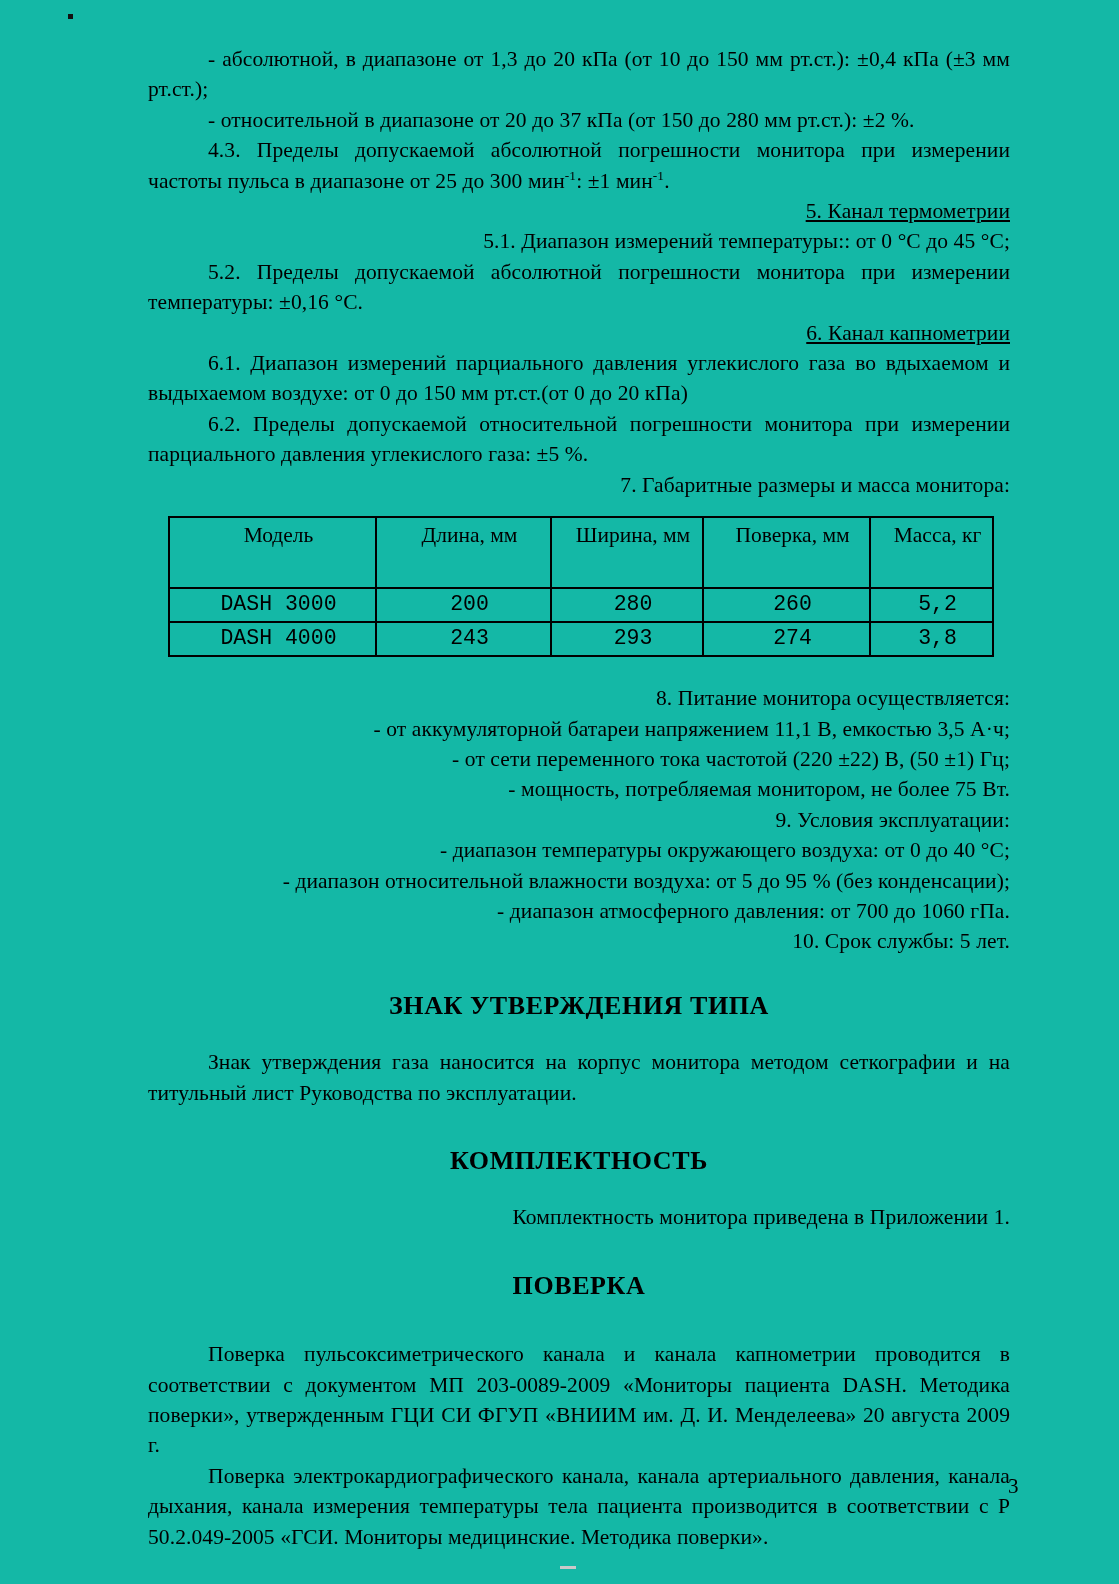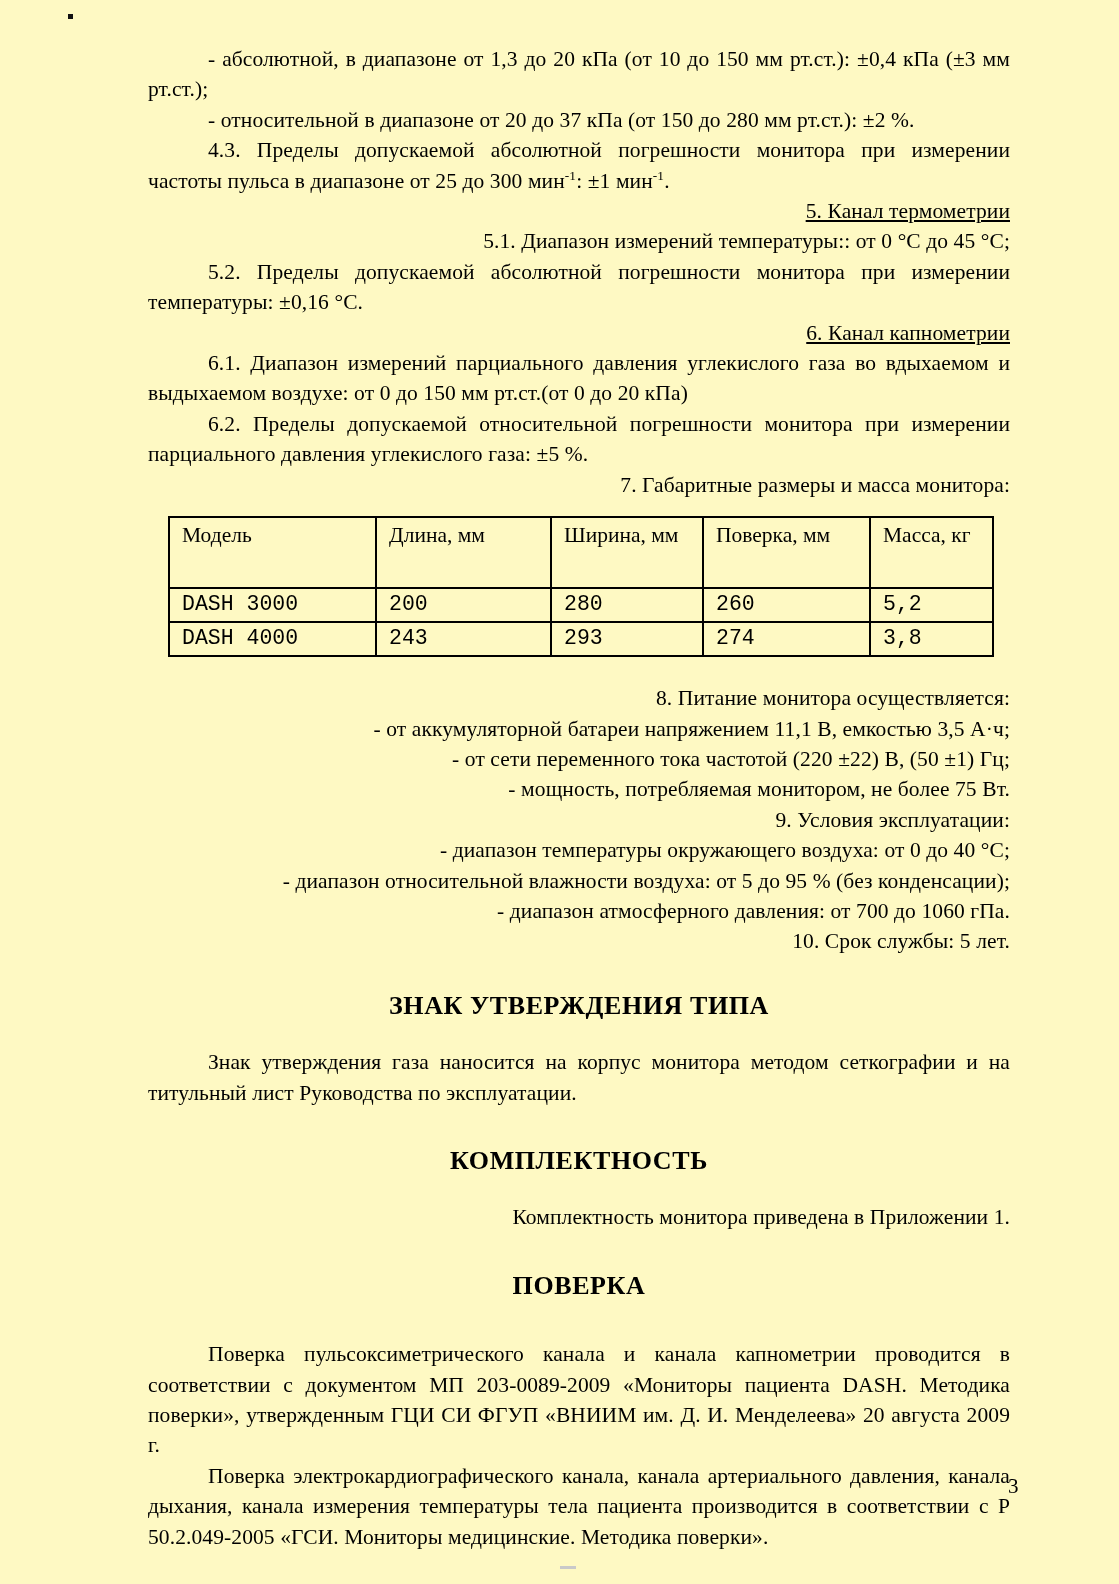--- a/index.html
+++ b/index.html
@@ -4,21 +4,21 @@
 <style>
   html, body {
     margin: 0;
     padding: 0;
     background: #ffffff;
   }
   .page {
     position: relative;
     width: 1119px;
     height: 1584px;
-    background: #fef9c3;
+    background: #14b8a6;
     font-family: "Liberation Serif", "DejaVu Serif", serif;
     color: #000000;
     overflow: hidden;
   }
   .scan-dot {
     position: absolute;
     left: 68px;
     top: 14px;
     width: 5px;
     height: 5px;
@@ -65,21 +65,21 @@
     border-collapse: collapse;
     width: 824px;
     table-layout: fixed;
   }
   table.dims td {
     border: 2px solid #000;
     padding: 3px 0 4px 12px;
     font-size: 21.5px;
     line-height: 29px;
     vertical-align: top;
-    text-align: left;
+    text-align: center;
   }
   table.dims tr.head td {
     height: 62px;
   }
   table.dims tr.datarow td {
     height: 29px;
     padding-top: 1px;
     padding-bottom: 2px;
     font-family: Liberation Mono, monospace;
   }

